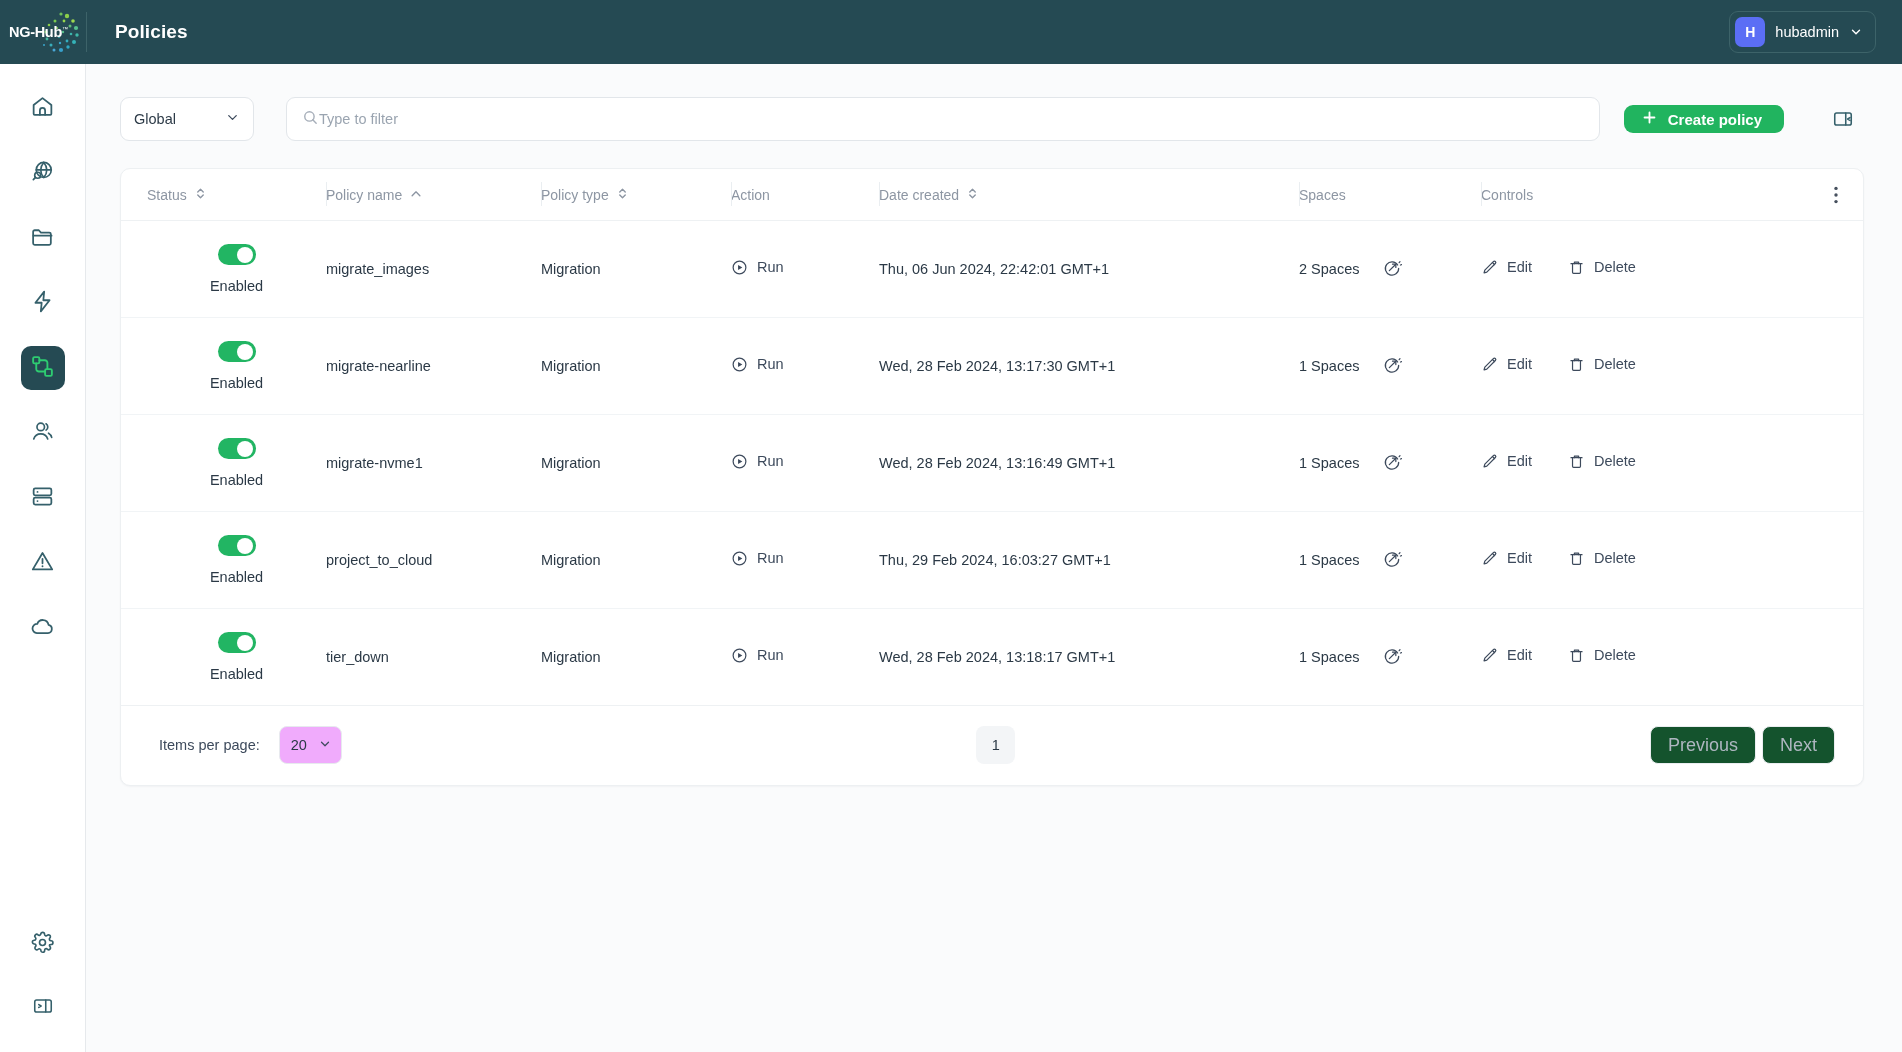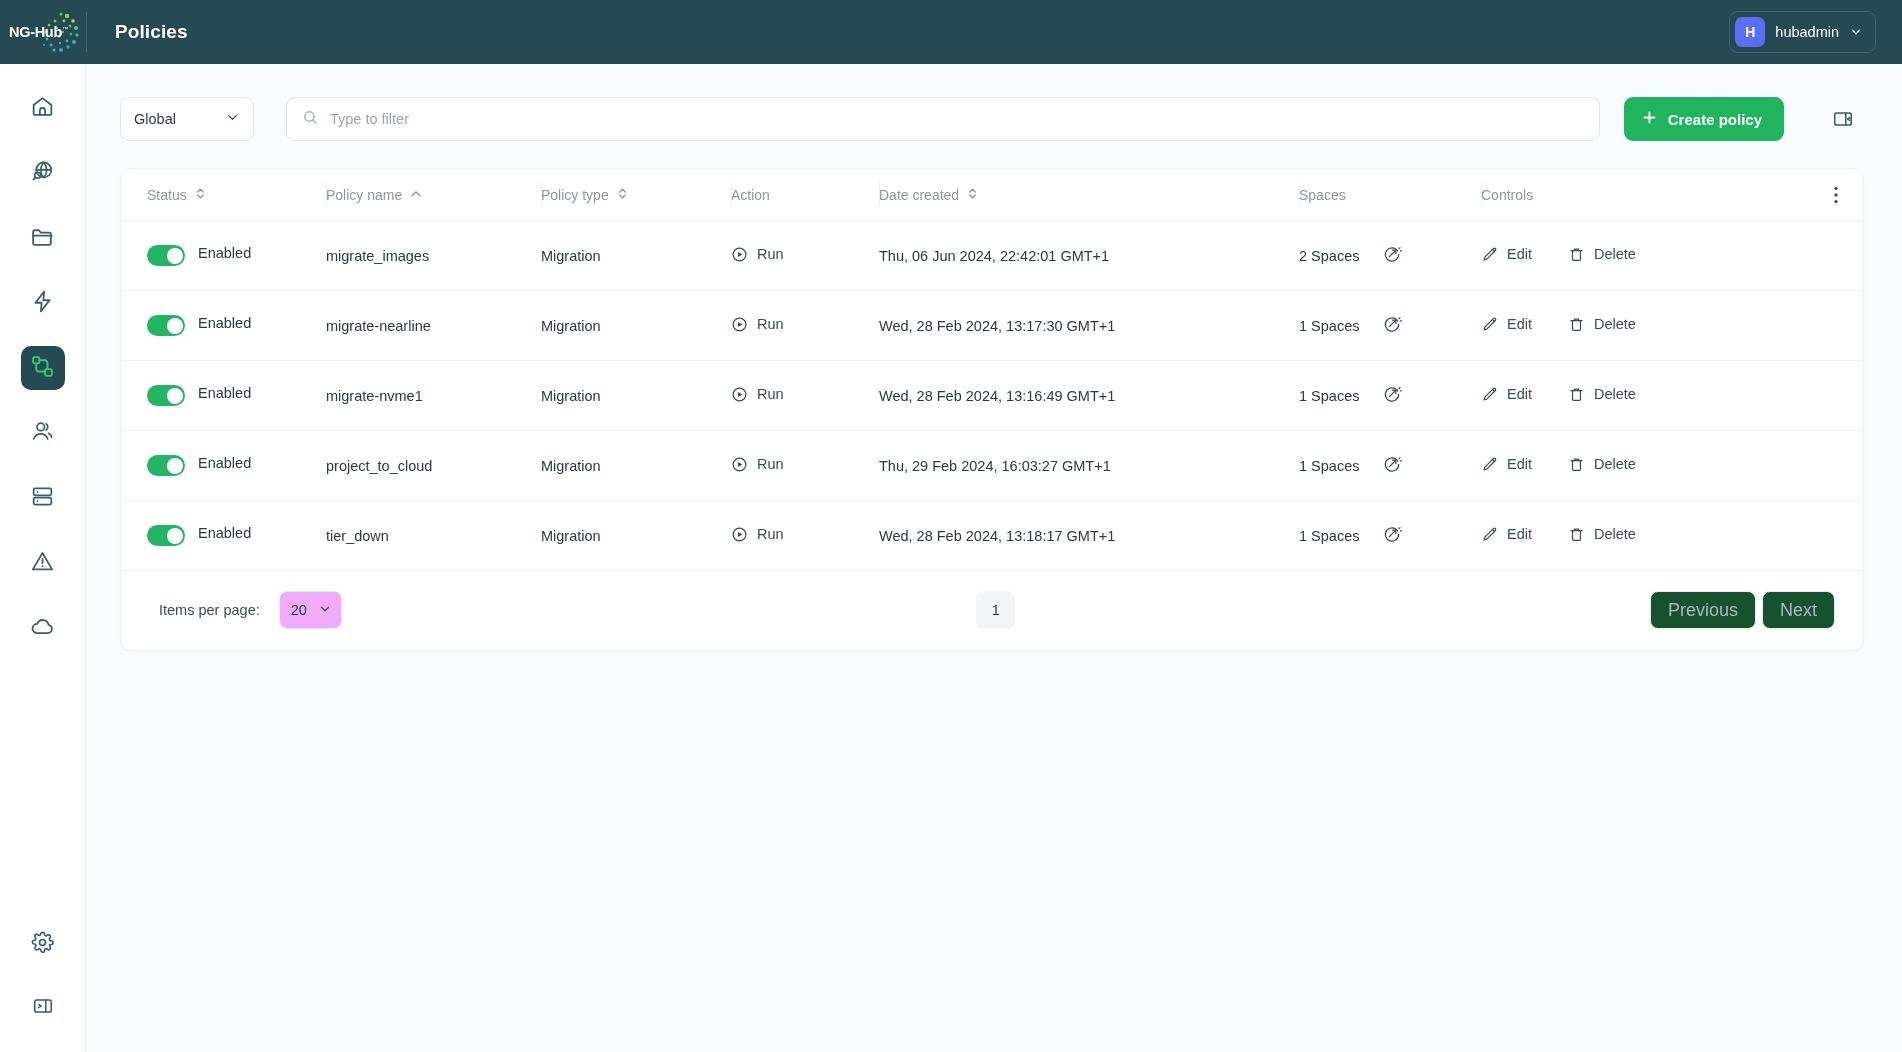--- a/index.html
+++ b/index.html
@@ -95,30 +95,30 @@
     border: 1px solid #e2e6ea; border-radius: 9px;
     background: #ffffff;
     display: flex; align-items: center; justify-content: space-between;
     padding: 0 13px; cursor: pointer;
   }
   .select-box span { font-size: 14.5px; color: #2c3a47; }
   .search-wrap {
     flex: 1; height: 44px; margin-left: 32px; margin-right: 24px;
     border: 1px solid #e2e6ea; border-radius: 9px;
     background: #ffffff;
-    display: flex; align-items: center; padding: 0 15px; gap: 11px;
+    display: flex; align-items: center; padding: 0 15px; 
   }
   .search-input {
     border: none; outline: none; background: transparent;
     font-family: "Liberation Sans", sans-serif;
     font-size: 14.5px; color: #2c3a47; width: 100%;
   }
   .search-input::placeholder { color: #9aa4b0; }
   .create-btn {
-    height: 44px; background: #21b45f; border: none; border-radius: 9px;
+    height: 28px; background: #21b45f; border: none; border-radius: 9px;
     color: #ffffff; font-size: 15px; font-weight: 600;
     font-family: "Liberation Sans", sans-serif;
     display: flex; align-items: center; gap: 10px;
     padding: 0 22px 0 17px; cursor: pointer; white-space: nowrap;
   }
   .panel-toggle {
     margin-left: 46px; margin-right: 8px;
     width: 26px; height: 26px;
     display: flex; align-items: center; justify-content: center;
     color: #35606b; cursor: pointer;
@@ -158,21 +158,21 @@
   .c-status  { width: 205px; padding-left: 26px; }
   .c-name    { width: 215px; }
   .c-type    { width: 190px; }
   .c-action  { width: 148px; }
   .c-date    { width: 420px; }
   .c-spaces  { width: 182px; }
   .c-ctrl    { }
   .c-kebab   { width: 54px; }
   thead th.c-status { padding-left: 26px; }
 
-  .status-cell { display: flex; gap: 13px; }
+  .status-cell { display: flex; align-items: center; gap: 13px; flex-direction: column; }
   .toggle {
     width: 38px; height: 21px; border-radius: 11px;
     background: #22b563; position: relative; cursor: pointer; flex: none;
   }
   .toggle::after {
     content: ""; position: absolute; top: 2.5px; right: 2.5px;
     width: 16px; height: 16px; border-radius: 50%; background: #ffffff;
   }
   .status-label { font-size: 14.5px; color: #2b3946; }
 

